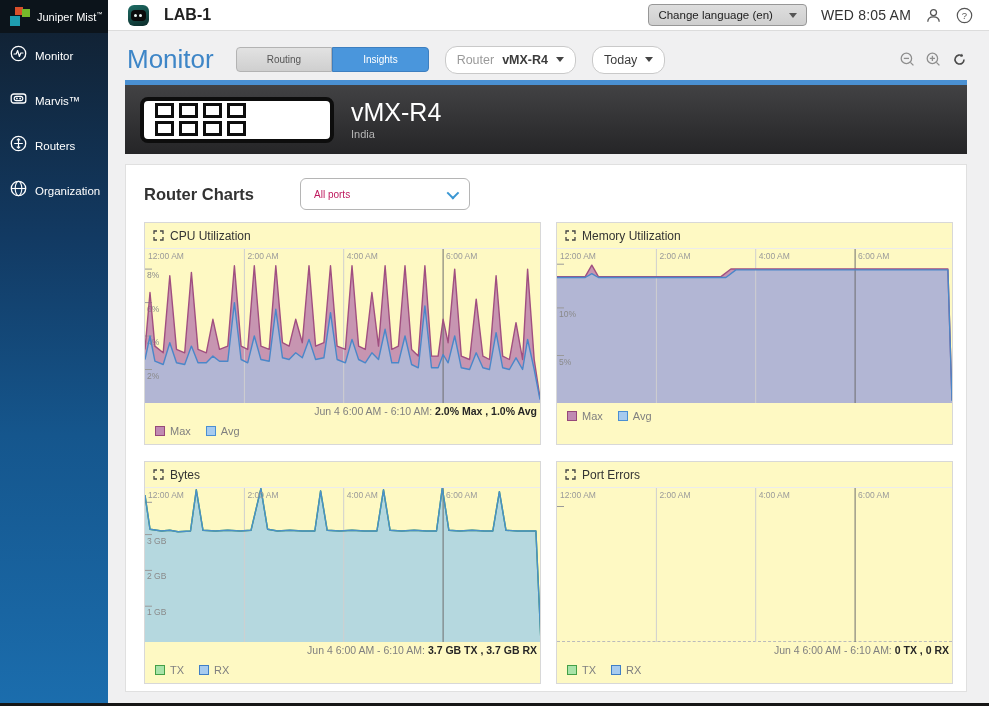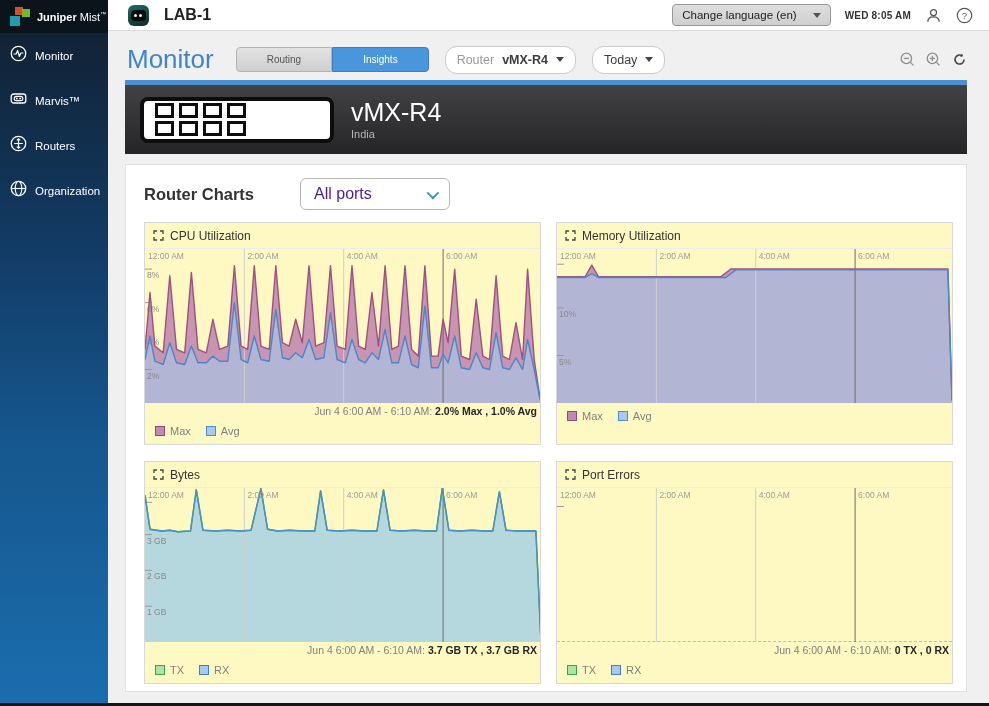--- a/index.html
+++ b/index.html
@@ -8,41 +8,41 @@
 
   
   .sidebar { position:absolute; left:0; top:0; width:108px; height:703px;
     background:linear-gradient(180deg,#111f2e 0%,#123a63 34%,#15568d 62%,#1b6dad 100%); }
   .logo-block { height:33px; background:#0c141b; display:flex; align-items:center; gap:7px; padding-left:10px; }
   .logo-mark { position:relative; width:20px; height:19px; }
   .logo-sq1 { position:absolute; left:5px; top:0; width:8px; height:8px; background:#d94f2a; }
   .logo-sq2 { position:absolute; right:0; top:2px; width:8px; height:8px; background:#76b82a; }
   .logo-sq3 { position:absolute; left:0; bottom:0; width:10px; height:10px; background:#1e9db0; }
   .brand { color:#fff; font-size:11px; white-space:nowrap; }
-  .brand b { font-weight:bold; }
+  .brand b { font-weight:normal; }
   .brand .tm { font-size:6px; vertical-align:super; }
   .nav-item { display:flex; align-items:center; gap:8px; padding:12px 0 12px 10px; cursor:pointer; }
   .nav-item:first-of-type { padding-top:16px; padding-bottom:26px; }
   .nav-item svg { flex:0 0 auto; }
   .nav-label { color:#fff; font-size:11.5px; }
 
   
   .topbar { position:absolute; left:108px; top:0; width:881px; height:31px; background:#fff;
     border-bottom:1px solid #dcdcdc; display:flex; align-items:center; }
   .marvis-avatar { width:21px; height:21px; margin-left:20px; border-radius:6px;
     background:linear-gradient(160deg,#1e6e66,#0c2a28); position:relative; cursor:pointer; }
   .marvis-face { position:absolute; left:3px; top:5px; width:15px; height:11px; border-radius:4px; background:#0a0a0a; }
   .marvis-eye { position:absolute; top:4px; width:3px; height:3px; border-radius:50%; background:#e8f5f2; }
   .marvis-eye.l { left:3px; } .marvis-eye.r { left:8px; }
   .org-name { font-size:16px; font-weight:bold; color:#222; margin-left:15px; }
   .topbar-right { margin-left:auto; display:flex; align-items:center; gap:14px; padding-right:16px; }
   .lang-btn { background:linear-gradient(#dedede,#cfcfcf); border:1px solid #979797; border-radius:4px;
     font-size:11.5px; color:#222; padding:4px 9px; display:flex; align-items:center; gap:16px; cursor:pointer; }
   .lang-caret { width:0; height:0; border-left:4px solid transparent; border-right:4px solid transparent; border-top:5px solid #555; }
-  .datetime { font-size:10px; color:#333; letter-spacing:.2px;font-weight:bold; }
+  .datetime { font-size:14px; color:#333; letter-spacing:.2px; }
   .icon-btn { background:none; border:none; cursor:pointer; display:flex; align-items:center; }
 
   
   .main { position:absolute; left:108px; top:32px; width:881px; height:671px; background:#f0f0f1; }
   .monitor-row { display:flex; align-items:center; height:47px; padding:8px 22px 0 19px; }
   .monitor-title { font-size:26px; color:#3e86c7; font-weight:normal; margin-right:22px; }
   .seg-group { display:flex; }
   .seg-btn { font-size:10px; padding:6px 30px; border:1px solid #b3b3b3; cursor:pointer;
     background:linear-gradient(#e2e2e2,#cfcfcf); color:#555; }
   .seg-btn.first { border-radius:4px 0 0 4px; }
@@ -62,22 +62,22 @@
   .port-row { display:flex; gap:5px; }
   .port-sq { width:19px; height:15px; border:3px solid #0d0d0d; background:#fff; }
   .banner-text { margin-left:17px; }
   .banner-title { color:#fff; font-size:25px; font-weight:normal; line-height:1.1; }
   .banner-sub { color:#b5b5b5; font-size:11px; margin-top:2px; }
 
   
   .card { margin:10px 22px 0 17px; height:528px; background:#fff; border:1px solid #e0e0e0; }
   .card-head { display:flex; align-items:center; padding:13px 0 0 18px; }
   .card-heading { font-size:16.5px; font-weight:bold; color:#333; }
-  .ports-select { margin-left:46px; width:150px; height:32px; border:1px solid #b5b5b5; border-radius:6px;
-    display:flex; align-items:center; justify-content:space-between; padding:0 13px; font-size:16px; color:#4c1d95; cursor:pointer; }
+  .ports-select { margin-left:46px; width:170px; height:32px; border:1px solid #b5b5b5; border-radius:6px;
+    display:flex; align-items:center; justify-content:space-between; padding:0 13px; font-size:10px; color:#be185d; cursor:pointer; }
   .chev-dn { width:9px; height:9px; border-right:2px solid #3a97d3; border-bottom:2px solid #3a97d3;
     transform:rotate(45deg) translateY(-2px); }
   .charts-grid { display:grid; grid-template-columns:397px 397px; column-gap:15px; row-gap:16px;
     padding:12px 0 0 18px; }
   .chart-card { width:397px; height:223px; background:#fef9c3; border:1px solid #d8d8d8; }
   .chart-header { height:26px; display:flex; align-items:center; gap:6px; padding:0 8px;
     border-bottom:1px solid #ececec; }
   .chart-title { font-size:12px; color:#333; }
   .plot { position:relative; height:154px; border-bottom:1px dashed #bbb; }
   .plot svg { display:block; }

